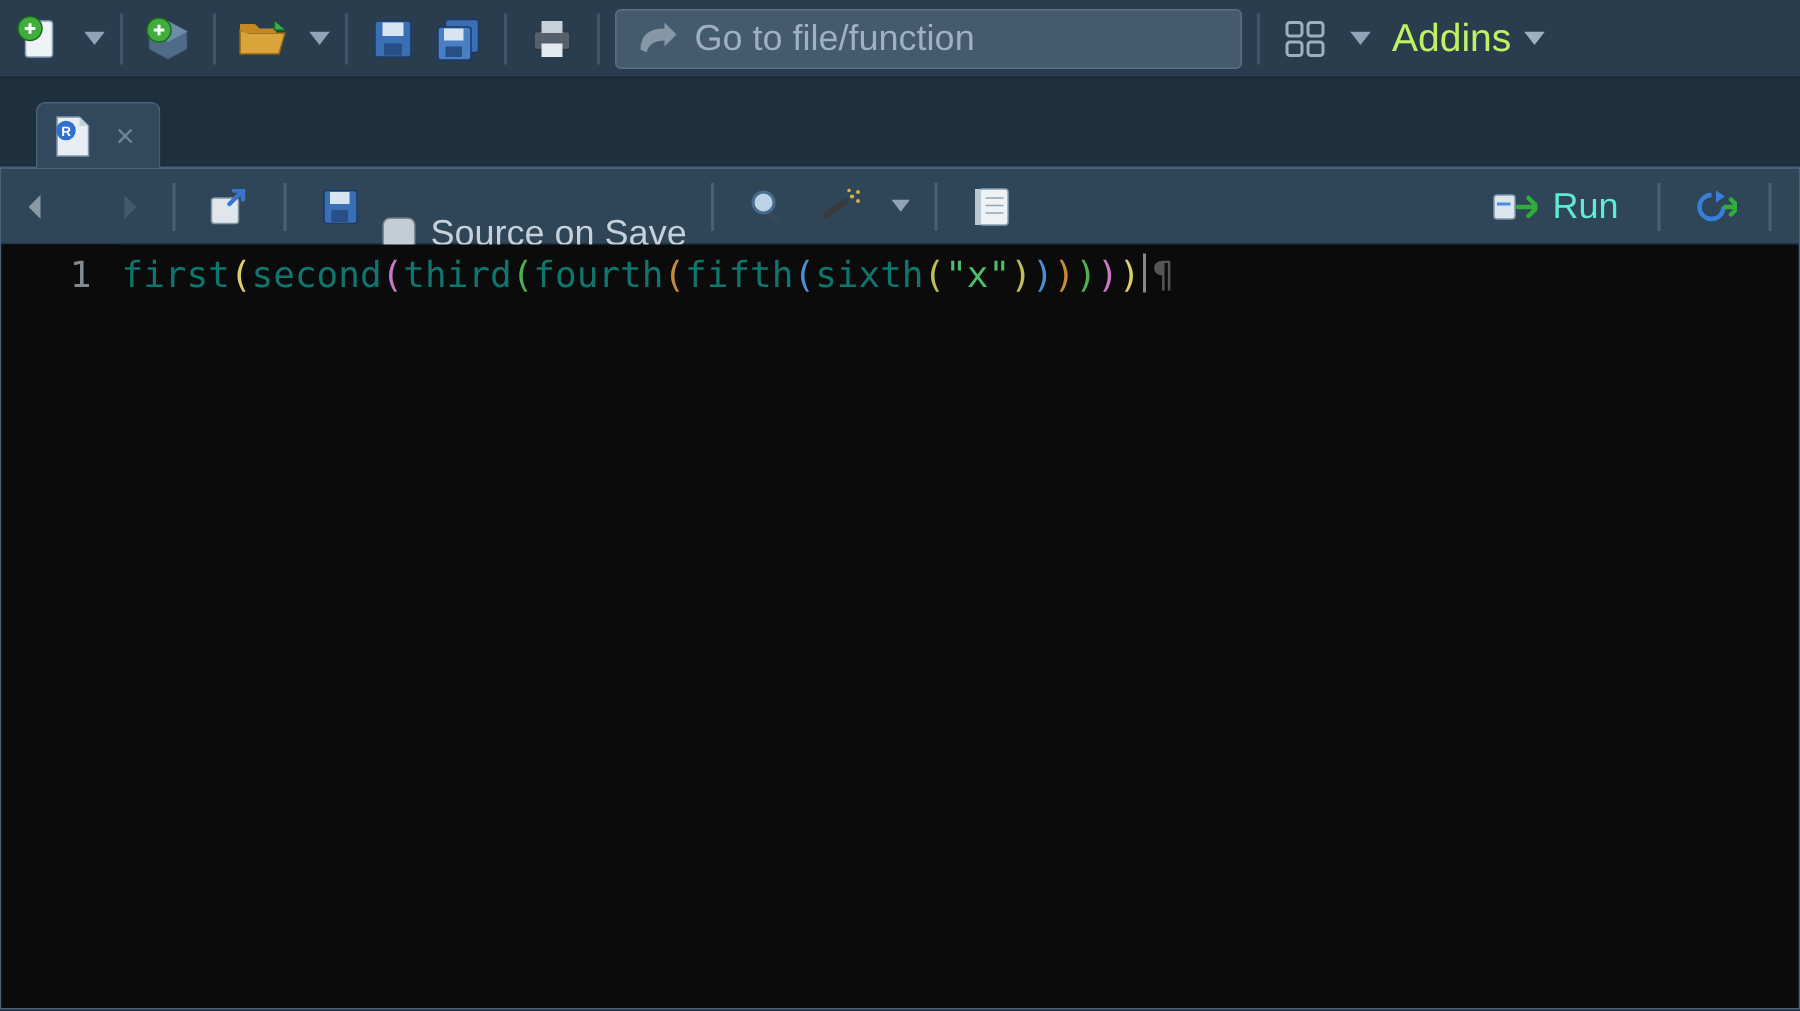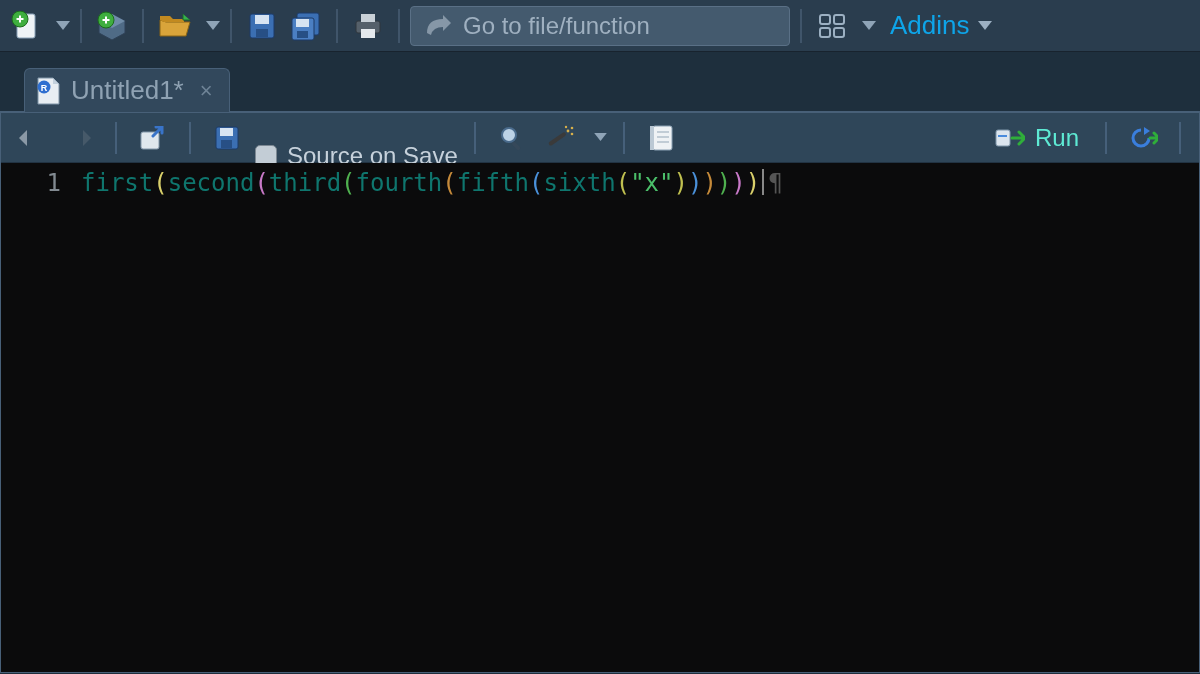--- a/index.html
+++ b/index.html
@@ -39,29 +39,29 @@
     display:inline-block;
     margin-left:6px;
   }
   .goto-box {
     display:flex; align-items:center;
     height: 40px;
     background:#445a6e;
     border:1px solid #5a7086;
     border-radius:4px;
     padding:0 14px;
-    width: 380px;
+    width: 418px;
     color:#9fb0c0;
     font-size:24px;
     gap:12px;
   }
   .grid-icon { display:inline-flex; }
   .addins {
     display:flex; align-items:center; gap:8px;
-    color:#0ea5e9; font-size:26px;
+    color:#bef264; font-size:26px;
     padding:0 10px;
   }
 
   
   .tabstrip {
     display:flex;
     align-items:flex-end;
     height:60px;
     padding-left:24px;
     padding-top:18px;
@@ -273,21 +273,20 @@
 </div>
 
 <div class="tabstrip">
   <div class="tab">
     <svg width="26" height="30" viewBox="0 0 26 30">
       <path d="M3 2 L18 2 L24 8 L24 28 L3 28 Z" fill="#e8eef3" stroke="#7f94a7"></path>
       <path d="M18 2 L18 8 L24 8 Z" fill="#c3d1dd"></path>
       <circle cx="9" cy="11" r="6.5" fill="#2f6fd0"></circle>
       <text x="9" y="14.5" font-size="9" font-weight="bold" fill="#fff" text-anchor="middle" font-family="sans-serif">R</text>
     </svg>
-    <span>Untitled1*</span>
     <span class="close">×</span>
   </div>
 </div>
 
 <div class="panel-wrap">
 
   <div class="editor-toolbar">
 
     <div class="tb-btn">
       <svg width="24" height="22" viewBox="0 0 24 22">

